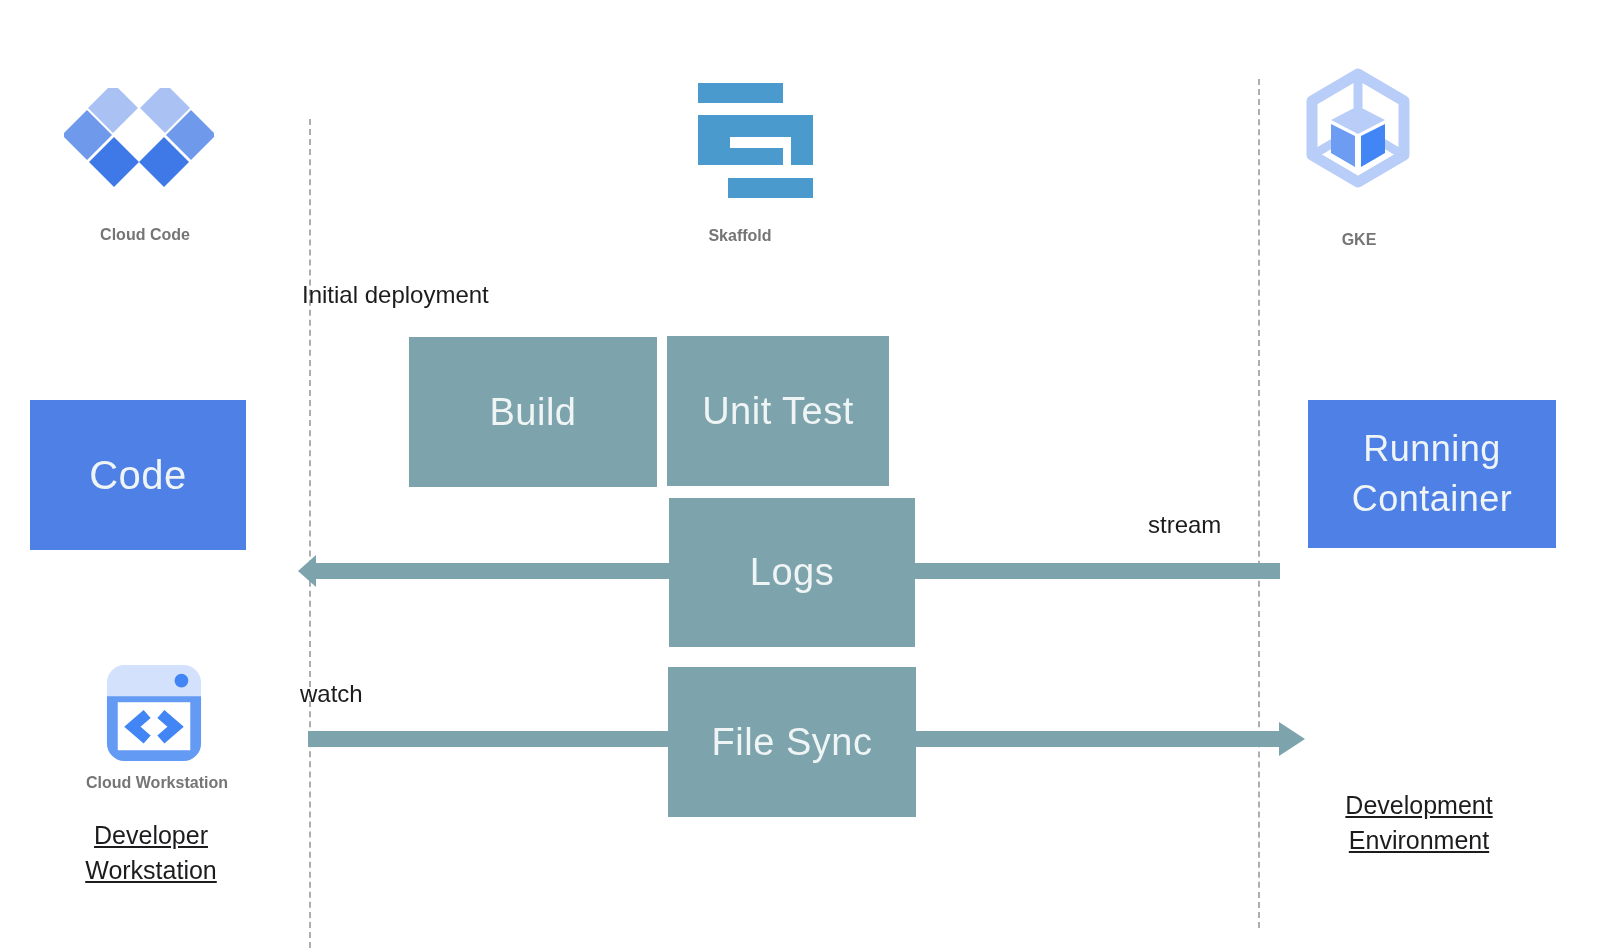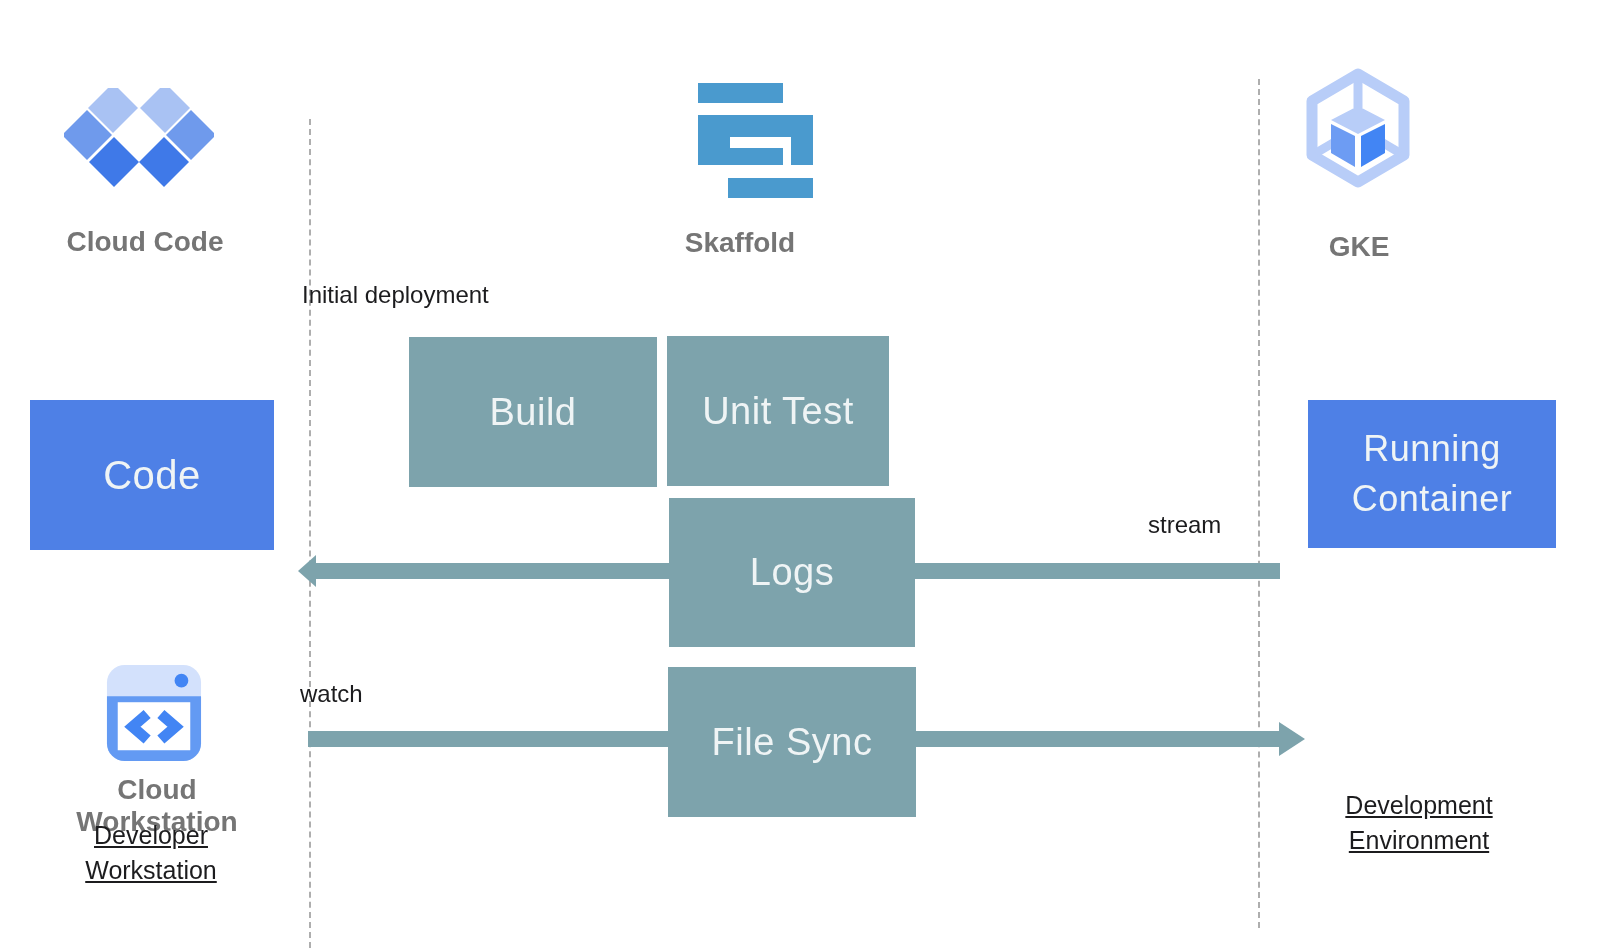--- a/index.html
+++ b/index.html
@@ -32,21 +32,21 @@
     font-size: 38px;
     letter-spacing: 0.5px;
     z-index: 3;
   }
   .box.teal { background: var(--box-teal); }
   .box.blue { background: var(--box-blue); }
 
   .box-build    { left: 373px; top: 337px; width: 248px; height: 150px; margin-left: 36px; }
   .box-unittest { left: 667px; top: 336px; width: 222px; height: 150px; }
   .box-deploy   { left: 934px; top: 336px; width: 223px; height: 150px; }
-  .box-code     { left: 30px;  top: 400px; width: 244px; height: 150px; font-size: 40px; }
+  .box-code     { left: 30px;  top: 400px; width: 216px; height: 150px; font-size: 40px; }
   .box-running  { left: 1308px; top: 400px; width: 248px; height: 148px; font-size: 36px; line-height: 1.4; padding: 0 20px; box-sizing: border-box; }
   .box-logs     { left: 669px; top: 498px; width: 246px; height: 149px; }
   .box-filesync { left: 668px; top: 667px; width: 248px; height: 150px; }
 
   
   .arrow-body { position: absolute; height: 16px; background: var(--arrow-teal); z-index: 2; }
   .logs-arrow-body { left: 315px; top: 563px; width: 965px; }
   .sync-arrow-body { left: 308px; top: 731px; width: 971px; }
   .arrow-head { position: absolute; width: 0; height: 0; z-index: 2; }
   .logs-arrow-head {
@@ -70,21 +70,21 @@
     white-space: nowrap;
     z-index: 4;
   }
   .annot-initial { left: 302px; top: 281px; }
   .annot-stream  { left: 1148px; top: 511px; width: 100px; text-align: left; }
   .annot-watch   { left: 300px; top: 680px; }
 
   .icon-label {
     position: absolute;
     color: var(--label-gray);
-    font-size: 28px;
+    font-size: 16px;
     font-weight: bold;
     text-align: center;
     z-index: 4;
   }
   .lbl-cloudcode { left: 55px;  top: 226px; width: 180px; }
   .lbl-skaffold  { left: 665px; top: 227px; width: 150px; }
   .lbl-gke       { left: 1300px; top: 231px; width: 118px; }
   .lbl-workstation { left: 52px; top: 774px; width: 210px; }
 
   .caption {

